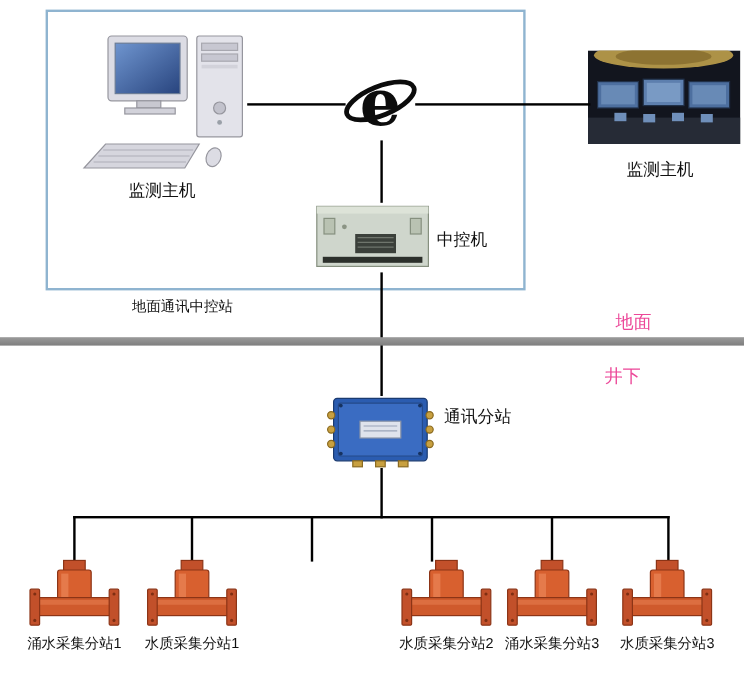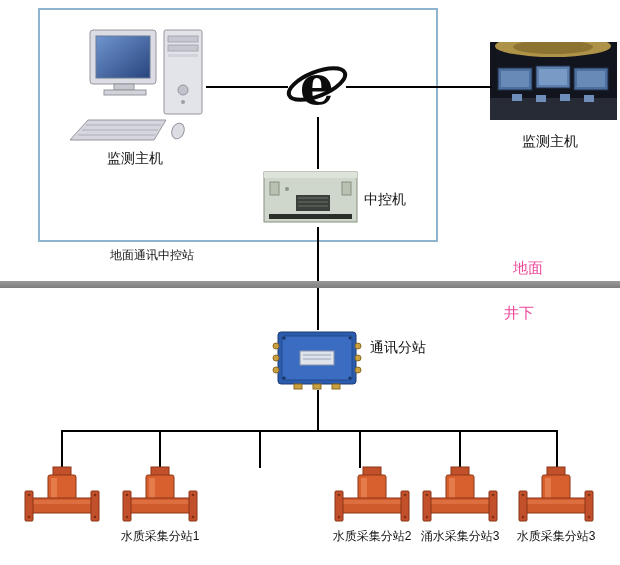--- a/index.html
+++ b/index.html
@@ -158,20 +158,21 @@
   <div class="line" style="left:159px; top:430px; width:2px; height:38px;"></div>
   <div class="line" style="left:259px; top:430px; width:2px; height:38px;"></div>
   <div class="line" style="left:359px; top:430px; width:2px; height:38px;"></div>
   <div class="line" style="left:459px; top:430px; width:2px; height:38px;"></div>
   <div class="line" style="left:556px; top:430px; width:2px; height:38px;"></div>
 
   <div class="device" style="left:14px;">
     <svg width="76" height="58">
         <use href="#flowmeter"></use>
       </svg>
+    <div class="device-label">涌水采集分站1</div>
   </div>
   <div class="device" style="left:112px;">
     <svg width="76" height="58">
         <use href="#flowmeter"></use>
       </svg>
     <div class="device-label">水质采集分站1</div>
   </div>
   <div class="device" style="left:324px;">
     <svg width="76" height="58">
         <use href="#flowmeter"></use>

